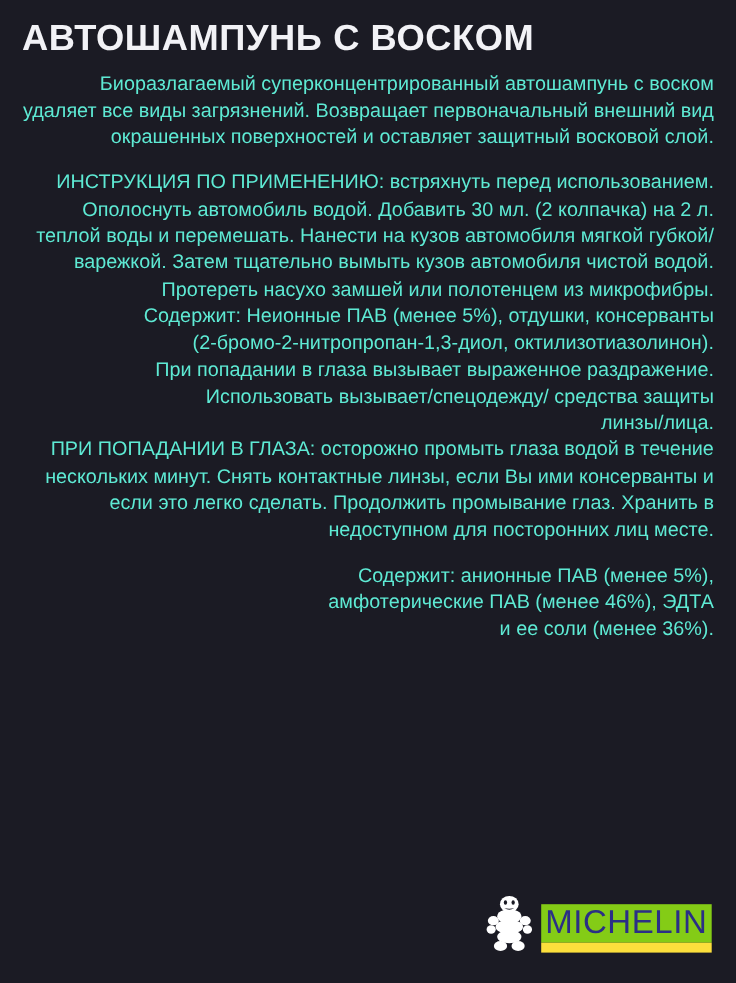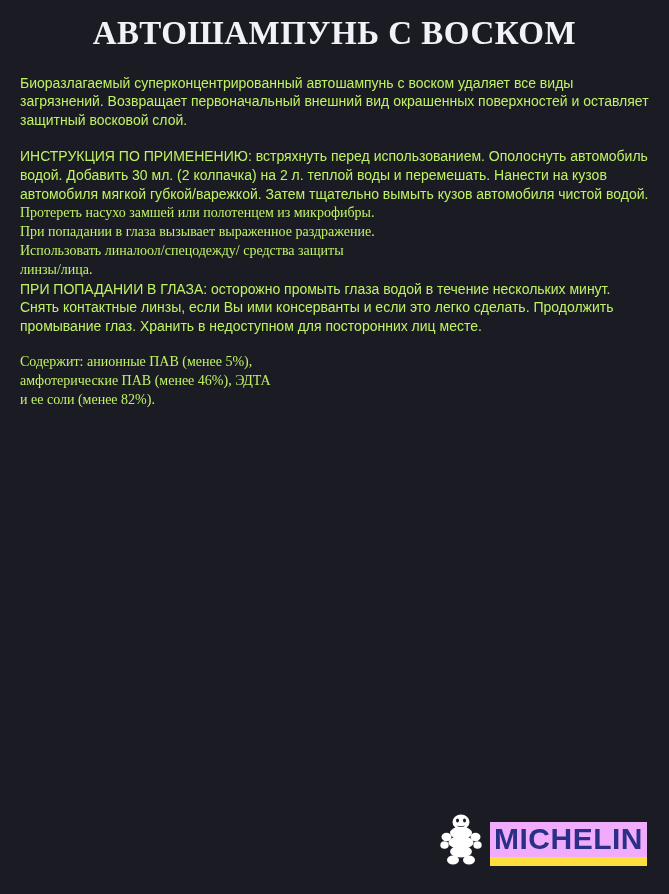--- a/index.html
+++ b/index.html
@@ -16,48 +16,46 @@
     position: relative;
   }
   .page {
     position: relative;
     width: 669px;
     height: 894px;
     box-sizing: border-box;
     padding: 14px 20px 0 20px;
   }
   .title-block {
-    text-align: center;
-    margin: 0 0 20px 0;
-    font-family: Liberation Serif, serif;
+    text-align: left;
+    margin: 0 0 10px 0;
   }
   .title-line {
     font-size: 33px;
     font-weight: bold;
     letter-spacing: 0.5px;
     line-height: 1.2;
     color: #f2f2f6;
     text-transform: uppercase;
     white-space: nowrap;
   }
   .body-text {
-    font-size: 14px;
+    font-size: 18px;
     line-height: 1.35;
-    color: #bef264;
-    text-align: left;
+    color: #5eead4;
+    text-align: right;
   }
   .para {
     margin: 0 0 0 0;
   }
   .spacer {
     height: 17px;
   }
   .lines > div {
     white-space: pre-wrap;
-    font-family: Liberation Serif, serif;
   }
   .logo-wrap {
     position: absolute;
     right: 22px;
     bottom: 28px;
     display: flex;
     align-items: flex-end;
     gap: 8px;
   }
   .bib {
@@ -66,26 +64,26 @@
     height: 52px;
   }
   .bib svg { display: block; }
   .logo-text-col {
     display: flex;
     flex-direction: column;
     align-items: stretch;
   }
   .michelin-word {
     font-family: "Liberation Sans", sans-serif;
-    font-weight: bold;
+    font-weight: normal;
     font-size: 30px;
     letter-spacing: 0.5px;
     color: #2b2f86;
     line-height: 1;
-    background: #f0abfc;
+    background: #84cc16;
     padding: 2px 4px 3px 4px;
     text-align: right;
   }
   .yellow-bar {
     height: 9px;
     background: #fcdf3c;
     width: 100%;
   }
 </style>
 </head>
@@ -100,33 +98,35 @@
   <div class="body-text">
 
     <p class="para">Биоразлагаемый суперконцентрированный автошампунь с воском удаляет все виды загрязнений. Возвращает первоначальный внешний вид окрашенных поверхностей и оставляет защитный восковой слой.</p>
 
     <div class="spacer"></div>
 
     <p class="para">ИНСТРУКЦИЯ ПО ПРИМЕНЕНИЮ: встряхнуть перед использованием. Ополоснуть автомобиль водой. Добавить 30 мл. (2 колпачка) на 2 л. теплой воды и перемешать. Нанести на кузов автомобиля мягкой губкой/варежкой. Затем тщательно вымыть кузов автомобиля чистой водой.</p>
 
     <div class="lines">
       <div>Протереть насухо замшей или полотенцем из микрофибры.</div>
+      <div>Содержит: Неионные ПАВ (менее 5%), отдушки, консерванты</div>
+      <div>(2-бромо-2-нитропропан-1,3-диол, октилизотиазолинон).</div>
       <div>При попадании в глаза вызывает выраженное раздражение.</div>
-      <div>Использовать линалоол/спецодежду/ средства защиты</div>
+      <div>Использовать вызывает/спецодежду/ средства защиты</div>
       <div>линзы/лица.</div>
     </div>
 
     <p class="para">ПРИ ПОПАДАНИИ В ГЛАЗА: осторожно промыть глаза водой в течение нескольких минут. Снять контактные линзы, если Вы ими консерванты и если это легко сделать. Продолжить промывание глаз. Хранить в недоступном для посторонних лиц месте.</p>
 
     <div class="spacer"></div>
 
     <div class="lines">
       <div>Содержит: анионные ПАВ (менее 5%),</div>
       <div>амфотерические ПАВ (менее 46%), ЭДТА</div>
-      <div>и ее соли (менее 82%).</div>
+      <div>и ее соли (менее 36%).</div>
     </div>
 
   </div>
 
   <div class="logo-wrap">
     <div class="bib">
       <svg viewBox="0 0 42 52" width="42" height="52" aria-hidden="true">
         <g fill="#ffffff">
           <ellipse cx="21" cy="8" rx="8.5" ry="7.5"></ellipse>
           <ellipse cx="21" cy="19" rx="11" ry="6.5"></ellipse>

